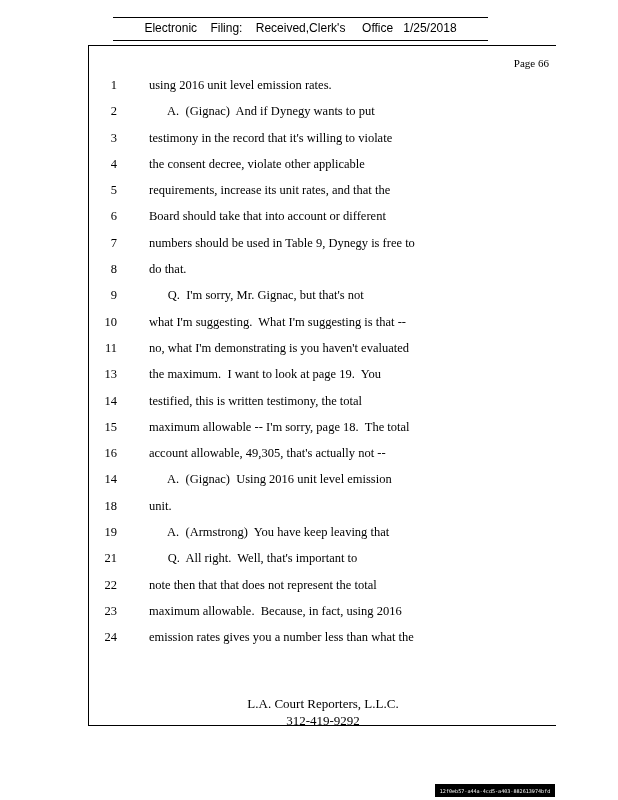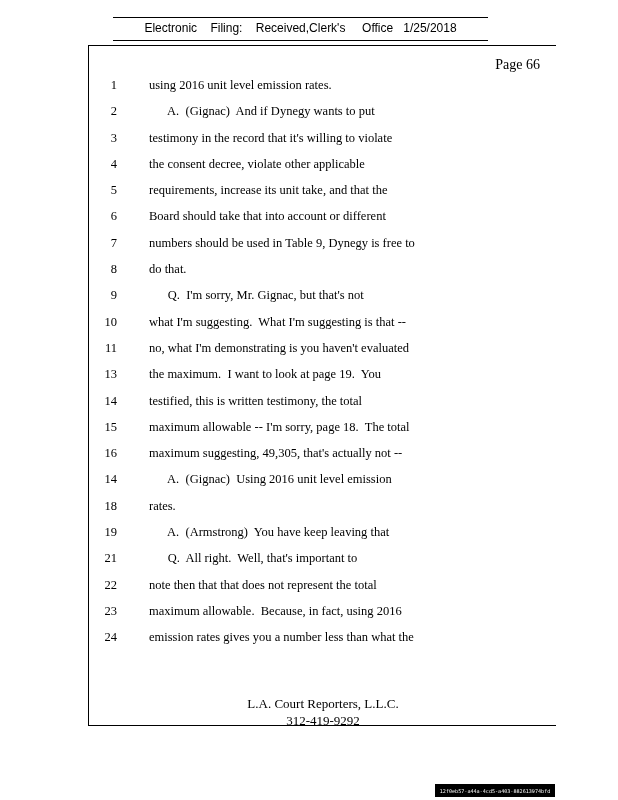--- a/index.html
+++ b/index.html
@@ -26,22 +26,22 @@
   }
   .page-box {
     position: absolute;
     left: 88px; top: 45px;
     width: 470px; height: 681px;
     border: 1px solid #000000;
     background: #ffffff;
   }
   .page-num {
     position: absolute;
-    top: 11px; right: 17px;
-    font-size: 14px;
+    top: 11px; right: 8px;
+    font-size: 11px;
   }
   .lines {
     position: absolute;
     top: 26px; left: 0; right: 6px;
   }
   .line {
     display: flex;
     line-height: 26.3px;
     font-size: 12.5px;
   }
@@ -102,21 +102,21 @@
         <div class="line">
           <span class="num">3</span>
           <span class="txt">testimony in the record that it's willing to violate</span>
         </div>
         <div class="line">
           <span class="num">4</span>
           <span class="txt">the consent decree, violate other applicable</span>
         </div>
         <div class="line">
           <span class="num">5</span>
-          <span class="txt">requirements, increase its unit take, and that the</span>
+          <span class="txt">requirements, increase its unit rates, and that the</span>
         </div>
         <div class="line">
           <span class="num">6</span>
           <span class="txt">Board should take that into account or different</span>
         </div>
         <div class="line">
           <span class="num">7</span>
           <span class="txt">numbers should be used in Table 9, Dynegy is free to</span>
         </div>
         <div class="line">
@@ -142,29 +142,29 @@
         <div class="line">
           <span class="num">14</span>
           <span class="txt">testified, this is written testimony, the total</span>
         </div>
         <div class="line">
           <span class="num">15</span>
           <span class="txt">maximum allowable -- I'm sorry, page 18.  The total</span>
         </div>
         <div class="line">
           <span class="num">16</span>
-          <span class="txt">maximum suggesting, 49,305, that's actually not --</span>
+          <span class="txt">account allowable, 49,305, that's actually not --</span>
         </div>
         <div class="line">
           <span class="num">14</span>
           <span class="txt">      A.  (Gignac)  Using 2016 unit level emission</span>
         </div>
         <div class="line">
           <span class="num">18</span>
-          <span class="txt">rates.</span>
+          <span class="txt">unit.</span>
         </div>
         <div class="line">
           <span class="num">19</span>
           <span class="txt">      A.  (Armstrong)  You have keep leaving that</span>
         </div>
         <div class="line">
           <span class="num">21</span>
           <span class="txt">      Q.  All right.  Well, that's important to</span>
         </div>
         <div class="line">

